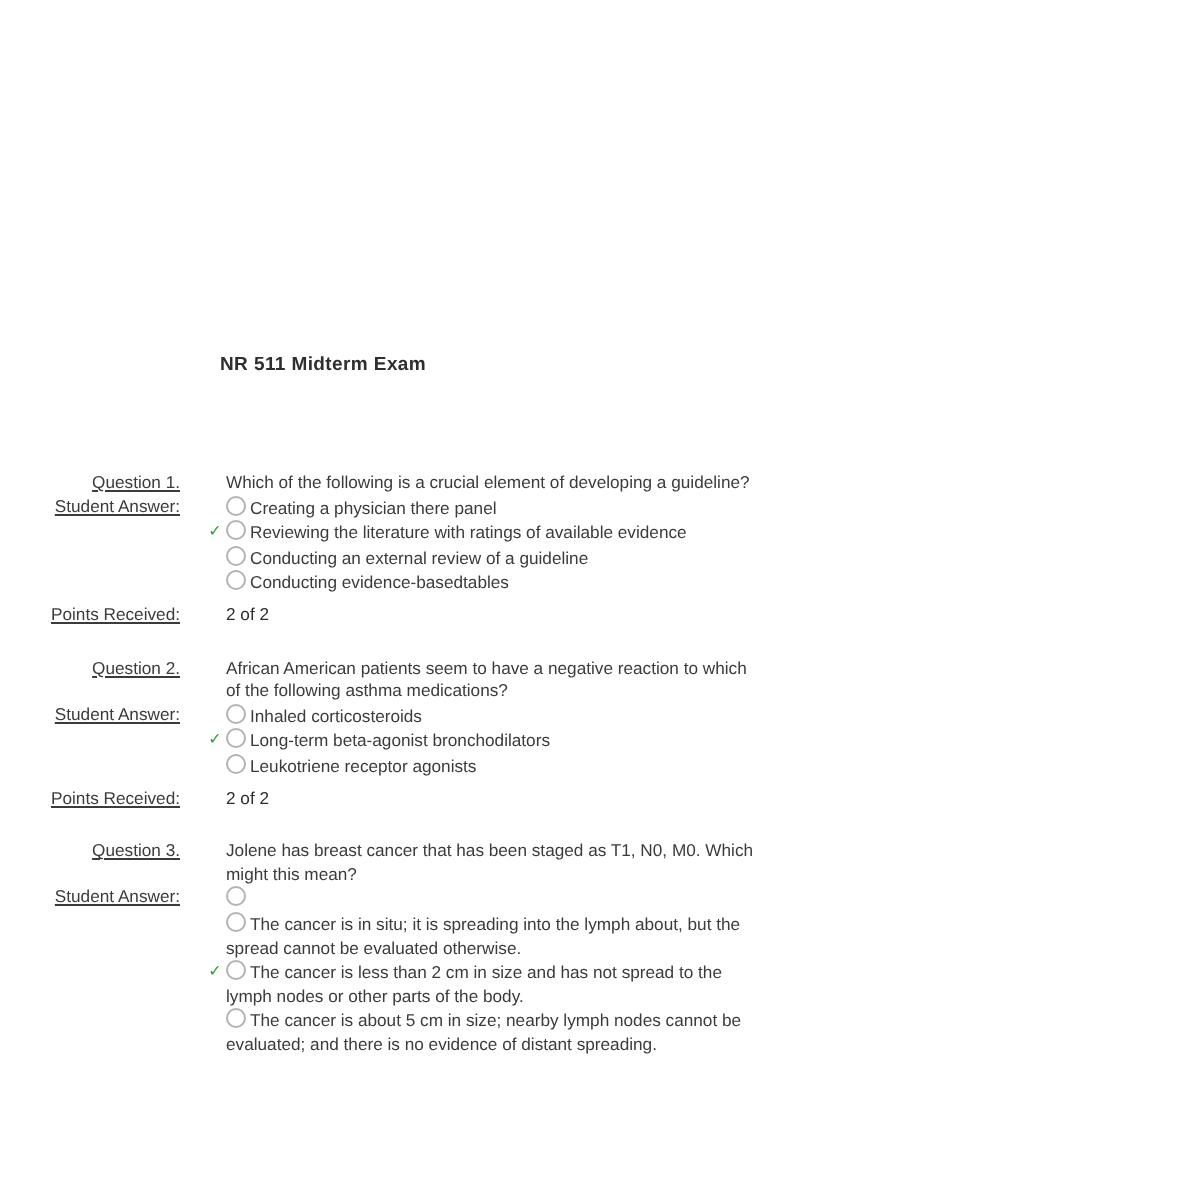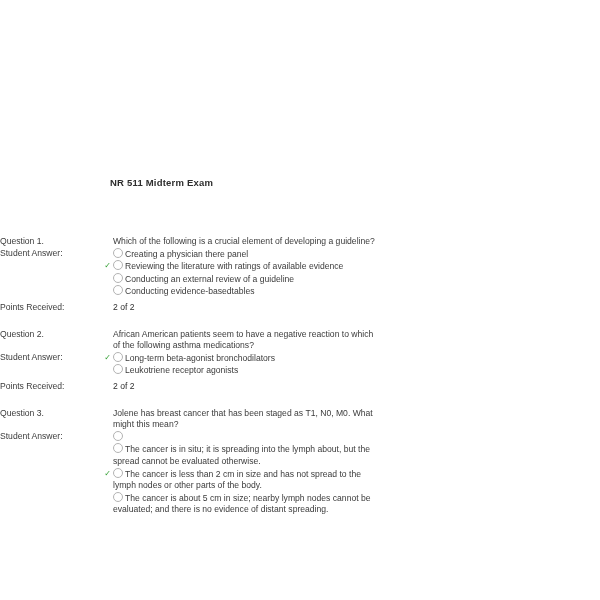--- a/index.html
+++ b/index.html
@@ -48,26 +48,28 @@
     margin-bottom: 15px;
   }
   .q-row {
     display: flex;
     align-items: flex-start;
     width: 600px;
   }
   .label-col {
     width: 113px;          
     flex: 0 0 113px;
-    padding-right: 10px;
+    text-align: right;
+    padding-right: 23px;
     box-sizing: border-box;
     font-size: 8.6px;
     line-height: 11.6px;
     color: #3b3b3b;
     white-space: nowrap;
+    text-decoration: underline;
   }
   .content-col {
     flex: 1 1 auto;
     padding-left: 0px;
     box-sizing: border-box;
     max-width: 268px;
     font-size: 8.6px;
     line-height: 11.6px;
     color: #3b3b3b;
   }
@@ -157,36 +159,37 @@
         <div class="q-row">
           <div class="label-col">Question 2.</div>
           <div class="content-col">
             <p class="q-text">African American patients seem to have a negative reaction to which of the following asthma medications?</p>
           </div>
         </div>
         <div class="q-row">
           <div class="label-col">Student Answer:</div>
           <div class="content-col">
             <ul class="options">
+              <li class="option"><span class="radio"></span><span class="opt-label">Inhaled corticosteroids</span></li>
               <li class="option"><span class="opt-check">✓</span><span class="radio"></span><span class="opt-label">Long-term beta-agonist bronchodilators</span></li>
               <li class="option"><span class="radio"></span><span class="opt-label">Leukotriene receptor agonists</span></li>
             </ul>
           </div>
         </div>
         <div class="spacer-row"></div>
         <div class="q-row">
           <div class="label-col">Points Received:</div>
           <div class="content-col"><span class="points-value">2 of 2</span></div>
         </div>
       </div>
       <div class="q-block">
         <div class="q-row">
           <div class="label-col">Question 3.</div>
           <div class="content-col">
-            <p class="q-text">Jolene has breast cancer that has been staged as T1, N0, M0. What might this mean?</p>
+            <p class="q-text">Jolene has breast cancer that has been staged as T1, N0, M0. Which might this mean?</p>
           </div>
         </div>
         <div class="q-row">
           <div class="label-col">Student Answer:</div>
           <div class="content-col">
             <ul class="options">
               <li class="option"><span class="radio"></span></li>
               <li class="option"><span class="radio"></span><span class="opt-label">The cancer is in situ; it is spreading into the lymph about, but the spread cannot be evaluated otherwise.</span></li>
               <li class="option"><span class="opt-check">✓</span><span class="radio"></span><span class="opt-label">The cancer is less than 2 cm in size and has not spread to the lymph nodes or other parts of the body.</span></li>
               <li class="option"><span class="radio"></span><span class="opt-label">The cancer is about 5 cm in size; nearby lymph nodes cannot be evaluated; and there is no evidence of distant spreading.</span></li>

